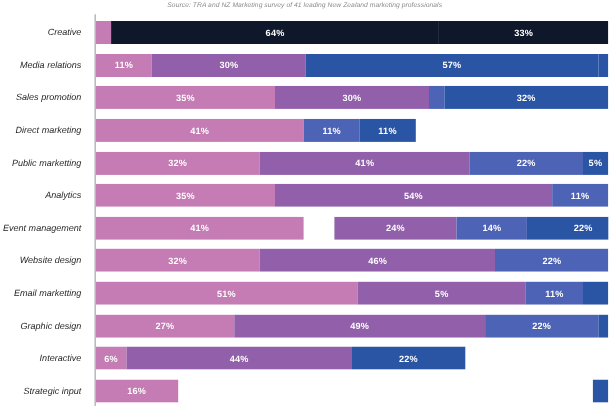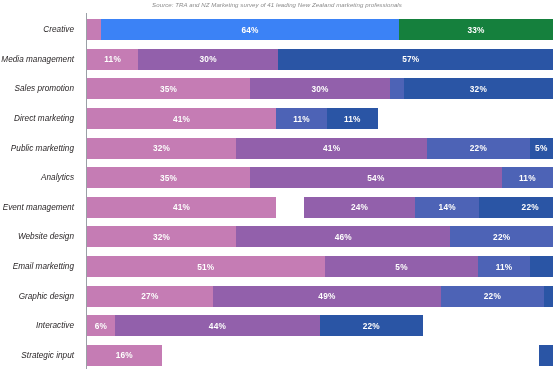--- a/index.html
+++ b/index.html
@@ -103,30 +103,30 @@
 
   <div class="source-note">Source: TRA and NZ Marketing survey of 41 leading New Zealand marketing professionals</div>
 
   <div class="plot">
     <div class="axis-line"></div>
     <div class="rows">
         <div class="row">
           <div class="row-label">Creative</div>
           <div class="bar-track">
             <div class="seg" style="flex: 0 0 3%; background: rgb(197, 124, 180);"></div>
-            <div class="seg" style="flex: 0 0 64%; background: #3b82f6;">
+            <div class="seg" style="flex: 0 0 64%; background: #0f172a;">
               <span class="seg-label">64%</span>
             </div>
-            <div class="seg" style="flex: 0 0 33%; background: #15803d;">
+            <div class="seg" style="flex: 0 0 33%; background: #0f172a;">
               <span class="seg-label">33%</span>
             </div>
           </div>
         </div>
         <div class="row">
-          <div class="row-label">Media management</div>
+          <div class="row-label">Media relations</div>
           <div class="bar-track">
             <div class="seg" style="flex: 0 0 11%; background: rgb(197, 124, 180);">
               <span class="seg-label">11%</span>
             </div>
             <div class="seg" style="flex: 0 0 30%; background: rgb(146, 96, 171);">
               <span class="seg-label">30%</span>
             </div>
             <div class="seg" style="flex: 0 0 57%; background: rgb(42, 85, 165);">
               <span class="seg-label">57%</span>
             </div>

